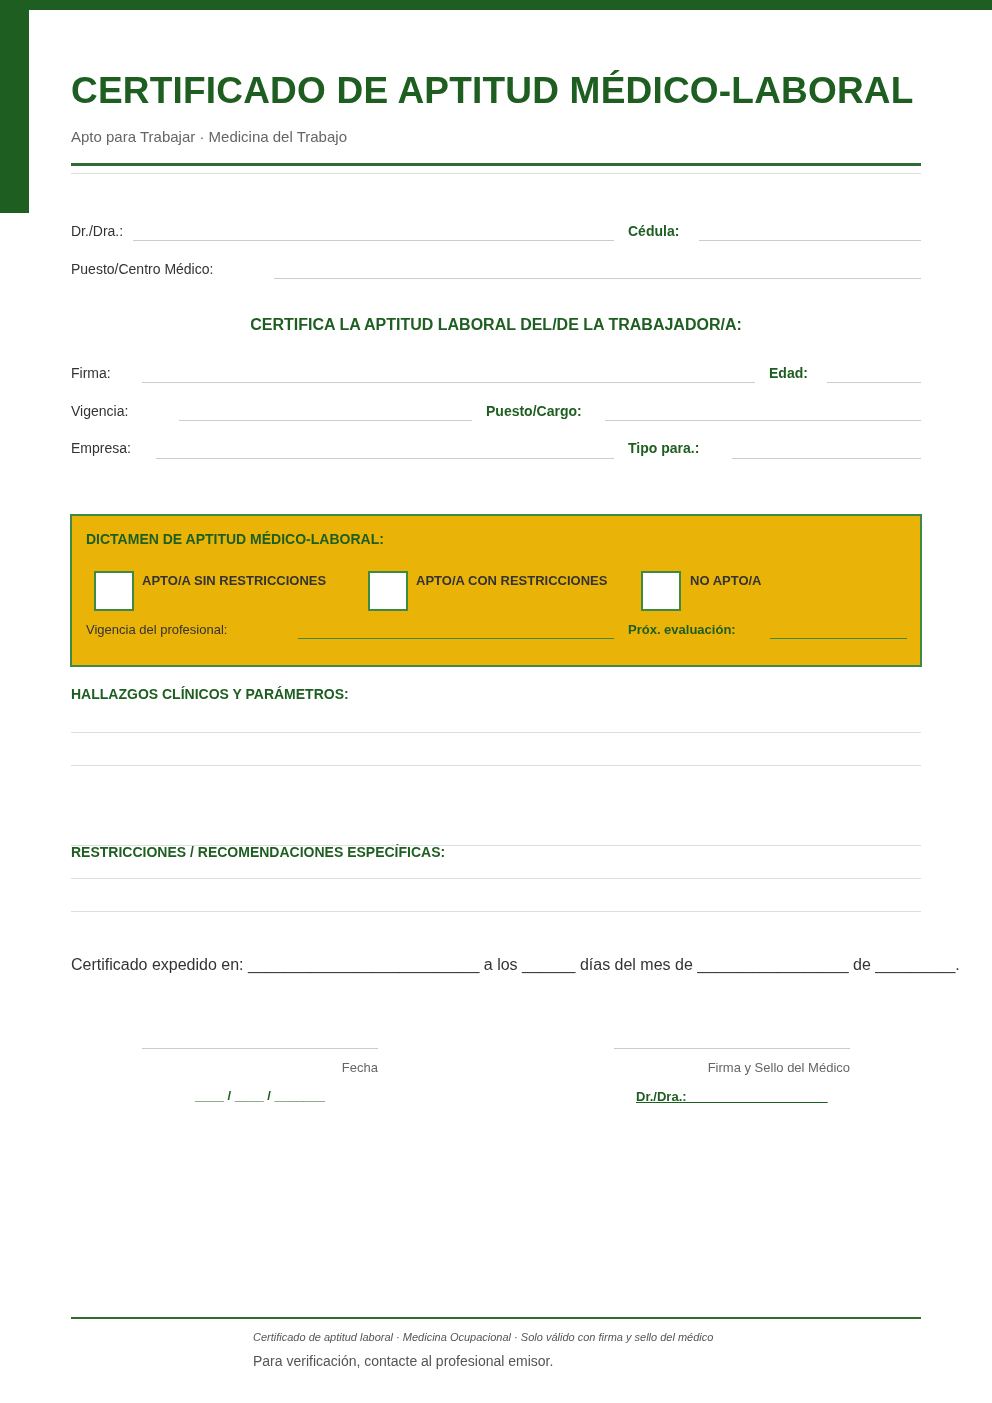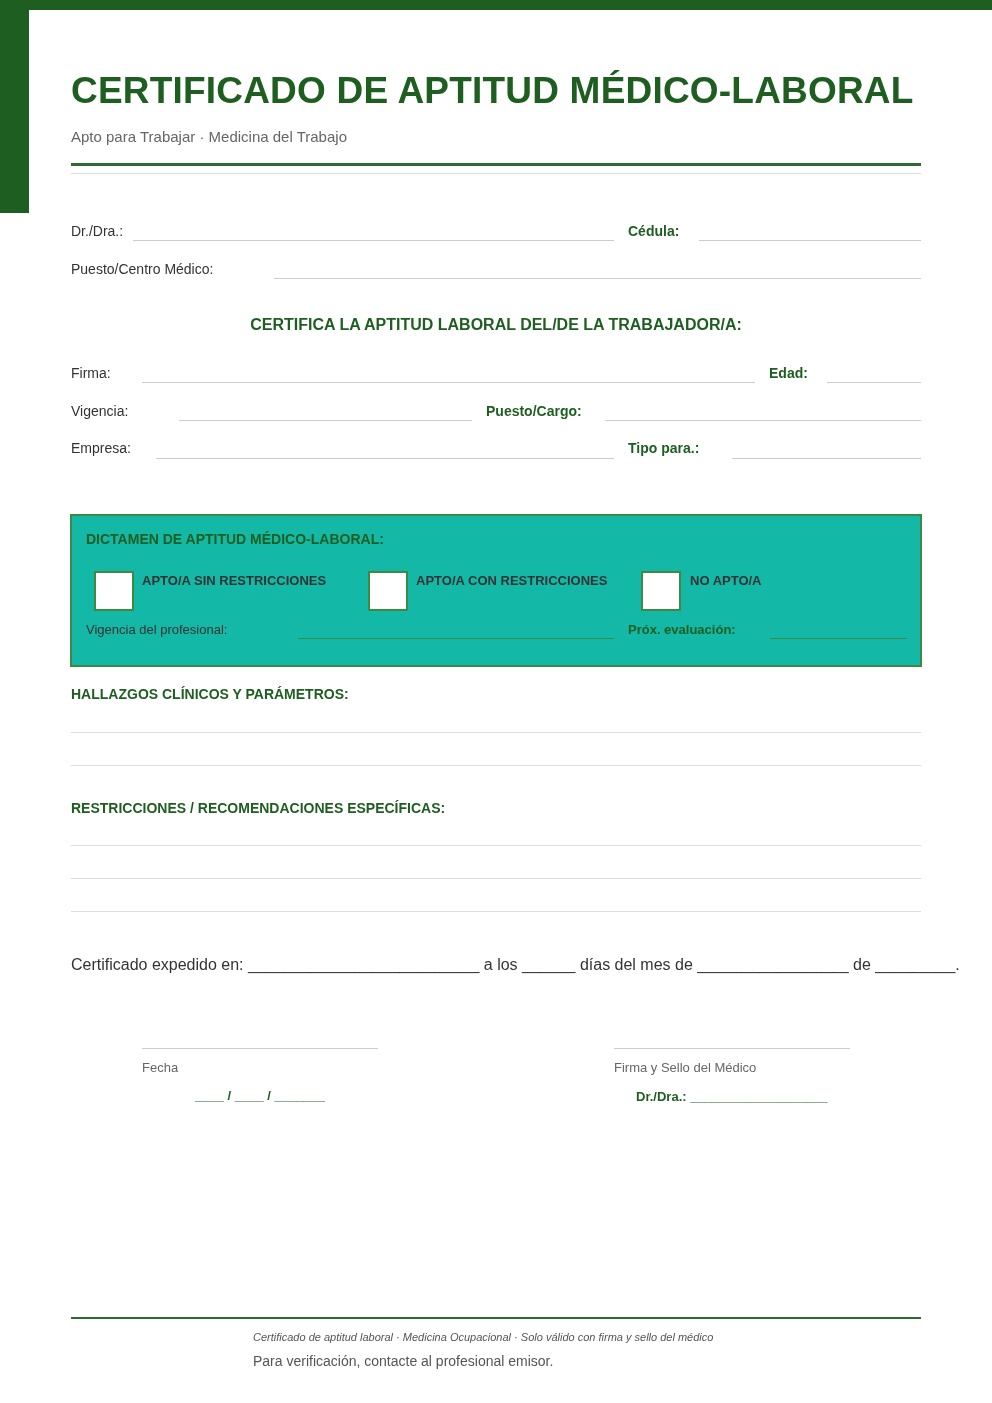--- a/index.html
+++ b/index.html
@@ -13,35 +13,35 @@
   .subtitle { position: absolute; left: 71px; top: 128px; font-size: 15px; color: #666666; white-space: nowrap; }
   .hr-green { position: absolute; left: 71px; top: 163px; width: 850px; height: 3px; background: #2e6b30; }
   .hr-gray { position: absolute; left: 71px; top: 173px; width: 850px; height: 1px; background: #dddddd; }
 
   .lbl { position: absolute; font-size: 14px; color: #333333; white-space: nowrap; }
   .lbl-g { position: absolute; font-size: 14px; font-weight: bold; color: #1e5e20; white-space: nowrap; }
   .line { position: absolute; height: 1px; background: #cccccc; }
 
   .section-center { position: absolute; left: 71px; width: 850px; top: 316px; text-align: center; font-size: 16px; font-weight: bold; color: #1e5e20; }
 
-  .dictamen { position: absolute; left: 70px; top: 514px; width: 852px; height: 153px; background: #14b8a6; border: 2px solid #3f8a43; padding-left: 12px; }
+  .dictamen { position: absolute; left: 70px; top: 514px; width: 852px; height: 153px; background: #eab308; border: 2px solid #3f8a43; padding-left: 12px; }
   .dict-title { position: absolute; left: 14px; top: 15px; font-size: 14px; font-weight: bold; color: #1e5e20; white-space: nowrap; }
   .chk { position: absolute; top: 55px; width: 40px; height: 40px; background: #ffffff; border: 2px solid #3f8a43; }
   .chk-lbl { position: absolute; top: 57px; font-size: 13px; font-weight: bold; color: #333333; white-space: nowrap; }
   .dict-small { position: absolute; top: 106px; font-size: 13px; color: #333333; white-space: nowrap; }
   .dict-small-g { position: absolute; top: 106px; font-size: 13px; font-weight: bold; color: #1e5e20; white-space: nowrap; }
   .dict-line { position: absolute; top: 122px; height: 1px; background: #3f8a43; }
 
   .heading { position: absolute; left: 71px; font-size: 14px; font-weight: bold; color: #1e5e20; white-space: nowrap; }
   .rule { position: absolute; left: 71px; width: 850px; height: 1px; background: #dddddd; }
 
   .exp { position: absolute; left: 71px; top: 956px; font-size: 16px; color: #333333; white-space: nowrap; }
 
   .sig-line { position: absolute; top: 1048px; height: 1px; background: #cccccc; }
-  .sig-cap { position: absolute; top: 1060px; font-size: 13px; color: #666666; text-align: left; }
+  .sig-cap { position: absolute; top: 1060px; font-size: 13px; color: #666666; text-align: right; }
   .sig-date { position: absolute; top: 1088px; font-size: 13px; font-weight: bold; color: #1e5e20; text-align: center; white-space: nowrap; }
   .sig-dr { position: absolute; top: 1089px; font-size: 13px; font-weight: bold; color: #1e5e20; white-space: nowrap; }
 
   .foot-hr { position: absolute; left: 71px; top: 1317px; width: 850px; height: 2px; background: #2e6b30; }
   .foot1 { position: absolute; left: 253px; top: 1331px; font-size: 11px; font-style: italic; color: #555555; white-space: nowrap; }
   .foot2 { position: absolute; left: 253px; top: 1353px; font-size: 14px; color: #555555; white-space: nowrap; }
 </style>
 </head>
 <body>
 
@@ -97,30 +97,30 @@
   <span class="dict-small" style="left:14px;">Vigencia del profesional:</span>
   <div class="dict-line" style="left:226px; width:316px;"></div>
   <span class="dict-small-g" style="left:556px;">Próx. evaluación:</span>
   <div class="dict-line" style="left:698px; width:137px;"></div>
 </div>
 
 <div class="heading" style="top:686px;">HALLAZGOS CLÍNICOS Y PARÁMETROS:</div>
 <div class="rule" style="top:732px;"></div>
 <div class="rule" style="top:765px;"></div>
 
-<div class="heading" style="top:800px;">RESTRICCIONES / RECOMENDACIONES ESPECÍFICAS:</div>
+<div class="heading" style="top:844px;">RESTRICCIONES / RECOMENDACIONES ESPECÍFICAS:</div>
 <div class="rule" style="top:845px;"></div>
 <div class="rule" style="top:878px;"></div>
 <div class="rule" style="top:911px;"></div>
 
 <div class="exp">Certificado expedido en: __________________________ a los ______ días del mes de _________________ de _________.</div>
 
 <div class="sig-line" style="left:142px; width:236px;"></div>
 <div class="sig-cap" style="left:142px; width:236px;">Fecha</div>
 <div class="sig-date" style="left:142px; width:236px;">____ / ____ / _______</div>
 
 <div class="sig-line" style="left:614px; width:236px;"></div>
 <div class="sig-cap" style="left:614px; width:236px;">Firma y Sello del Médico</div>
-<div class="sig-dr" style="left:636px;">Dr./Dra.: ___________________</div>
+<div class="sig-dr" style="left:636px;text-decoration:underline;">Dr./Dra.: ___________________</div>
 
 <div class="foot-hr"></div>
 <div class="foot1">Certificado de aptitud laboral · Medicina Ocupacional · Solo válido con firma y sello del médico</div>
 <div class="foot2">Para verificación, contacte al profesional emisor.</div>
 
 </body></html>

